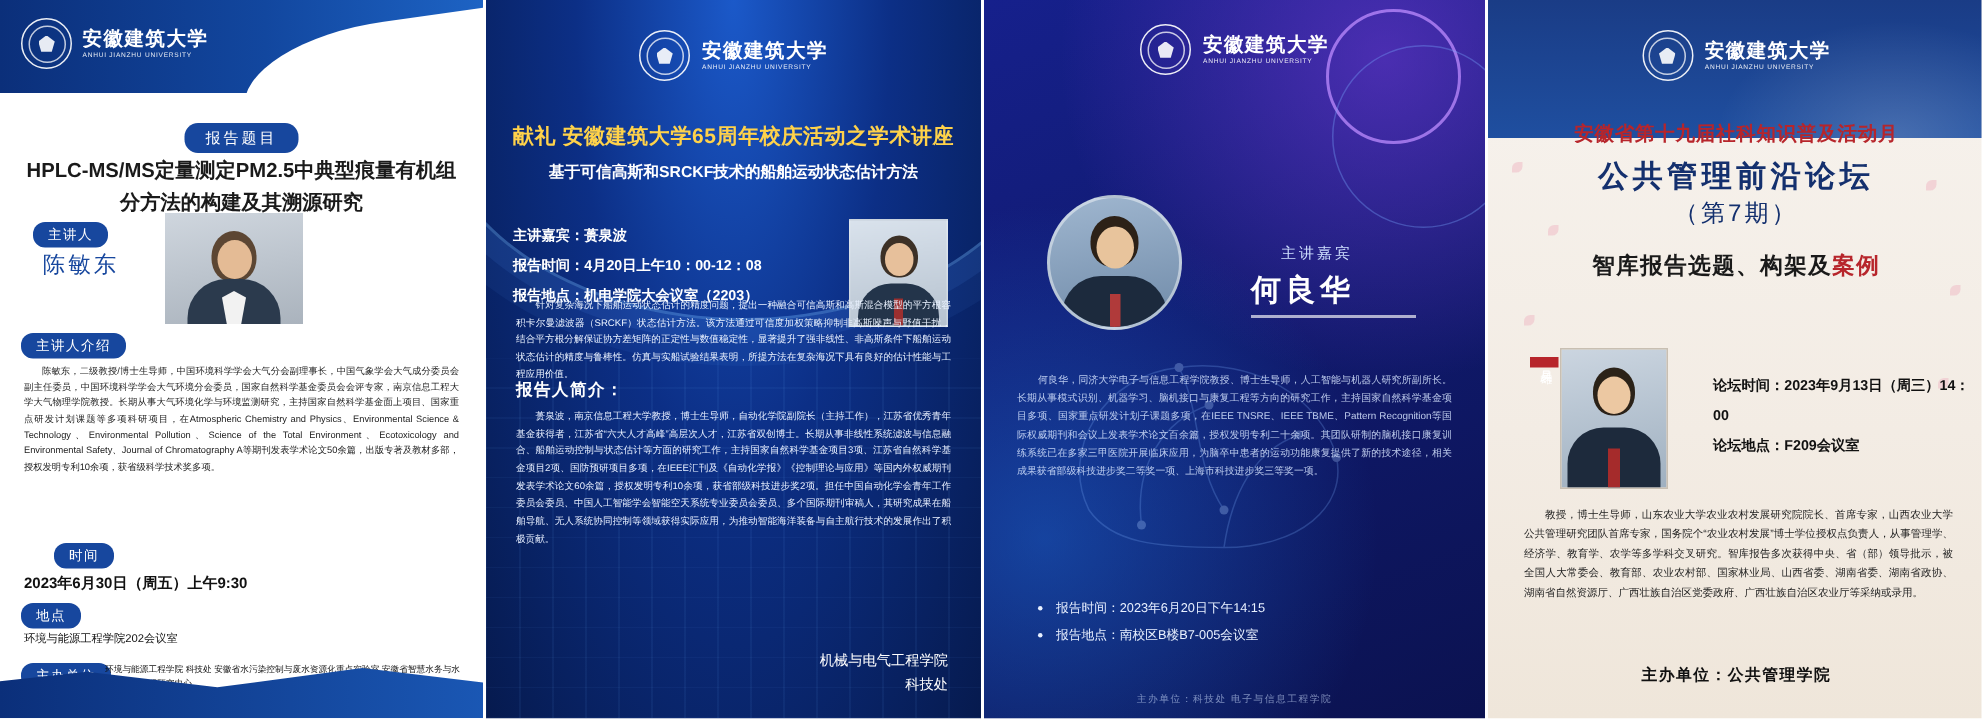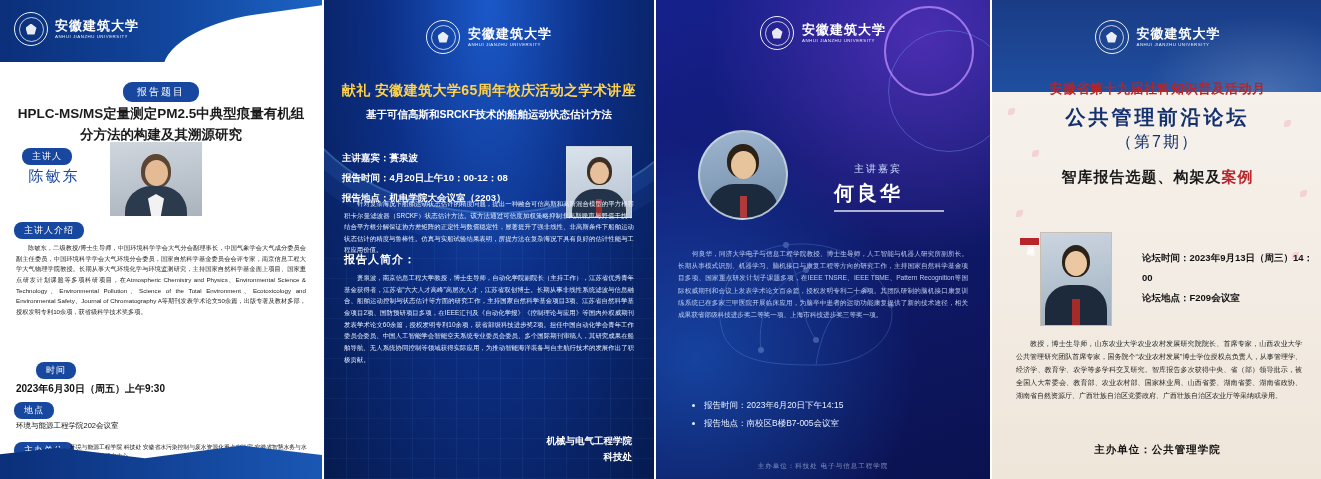--- a/index.html
+++ b/index.html
@@ -350,21 +350,21 @@
     text-align: justify;
     text-indent: 13px;
   }
   .p2-footer {
     position: absolute;
     right: 22px; bottom: 14px;
     text-align: right;
     color: #ffffff;
     font-size: 9.5px;
     line-height: 1.7;
-    font-weight: bold;
+    font-weight: normal;
   }
 
   
   .p3 {
     width: 334px;
     height: 479px;
     background:
       radial-gradient(circle at 80% 8%, rgba(120,60,220,0.55) 0%, rgba(20,30,120,0) 42%),
       radial-gradient(circle at 12% 75%, rgba(30,120,230,0.45) 0%, rgba(10,20,90,0) 48%),
       linear-gradient(160deg,#16208c 0%,#101a6e 45%,#0b1250 100%);

